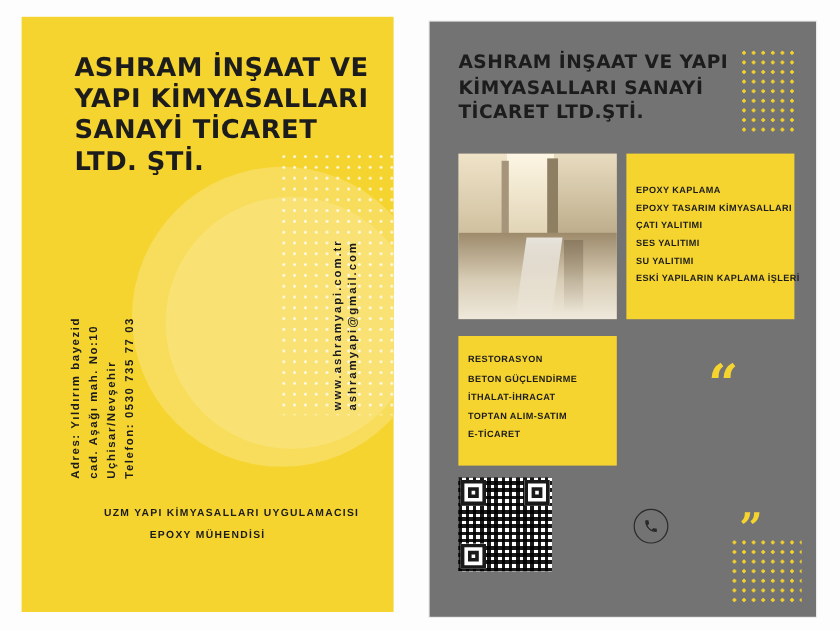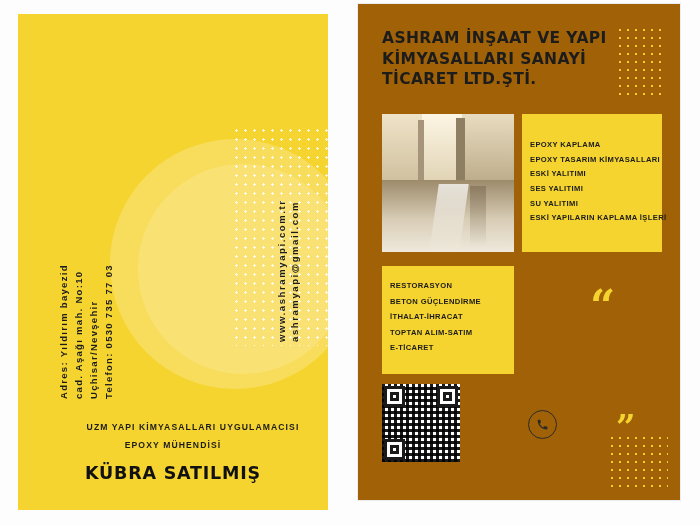--- a/index.html
+++ b/index.html
@@ -134,24 +134,24 @@
     font-size: 17.5px;
     font-weight: bold;
     letter-spacing: 0.8px;
     color: #111111;
   }
 
   
   .right-card {
     position: absolute;
     left: 358px;
-    top: 4px;
+    top: 18px;
     width: 322px;
     height: 496px;
-    background: #a16207;
+    background: #737373;
     box-shadow: 0 0 0 1px #ececec;
     overflow: hidden;
   }
   .r-title {
     position: absolute;
     left: 24px;
     top: 24px;
     width: 230px;
     font-family: "DejaVu Sans", sans-serif;
     font-weight: bold;
@@ -343,37 +343,37 @@
 </head>
 <body>
 
 <div class="page">
 
   <div class="left-card">
     <div class="circle"></div>
     <div class="circle2"></div>
     <div class="dots-left"></div>
 
+    <div class="left-title">ASHRAM İNŞAAT VE YAPI KİMYASALLARI SANAYİ TİCARET LTD. ŞTİ.</div>
 
     <div class="left-vert-links">
       <div class="vtext">ashramyapi@gmail.com</div>
       <div class="vtext">www.ashramyapi.com.tr</div>
     </div>
 
     <div class="left-vert-contact">
       <div class="vtext2">Adres: Yıldırım bayezid</div>
       <div class="vtext2">cad. Aşağı mah. No:10</div>
       <div class="vtext2">Uçhisar/Nevşehir</div>
       <div class="vtext2">Telefon: 0530 735 77 03</div>
     </div>
 
     <div class="left-footer">
       <div class="lf-line1">UZM YAPI KİMYASALLARI UYGULAMACISI</div>
       <div class="lf-line2">EPOXY MÜHENDİSİ</div>
-      <div class="lf-name">KÜBRA SATILMIŞ</div>
     </div>
   </div>
 
   <div class="right-card">
     <div class="r-title">ASHRAM İNŞAAT VE YAPI KİMYASALLARI SANAYİ TİCARET LTD.ŞTİ.</div>
     <div class="dots-r-top"></div>
 
     <div class="photo">
       <div class="wallL"></div>
       <div class="wallC"></div>
@@ -382,21 +382,21 @@
       <div class="pillar"></div>
       <div class="floor"></div>
       <div class="light"></div>
       <div class="refl"></div>
     </div>
 
     <div class="yellow-panel"></div>
     <div class="services">
       <div>EPOXY KAPLAMA</div>
       <div>EPOXY TASARIM KİMYASALLARI</div>
-      <div>ESKİ YALITIMI</div>
+      <div>ÇATI YALITIMI</div>
       <div>SES YALITIMI</div>
       <div>SU YALITIMI</div>
       <div>ESKİ YAPILARIN KAPLAMA İŞLERİ</div>
     </div>
 
     <div class="yellow-panel2"></div>
     <div class="services2">
       <div>RESTORASYON</div>
       <div>BETON GÜÇLENDİRME</div>
       <div>İTHALAT-İHRACAT</div>

